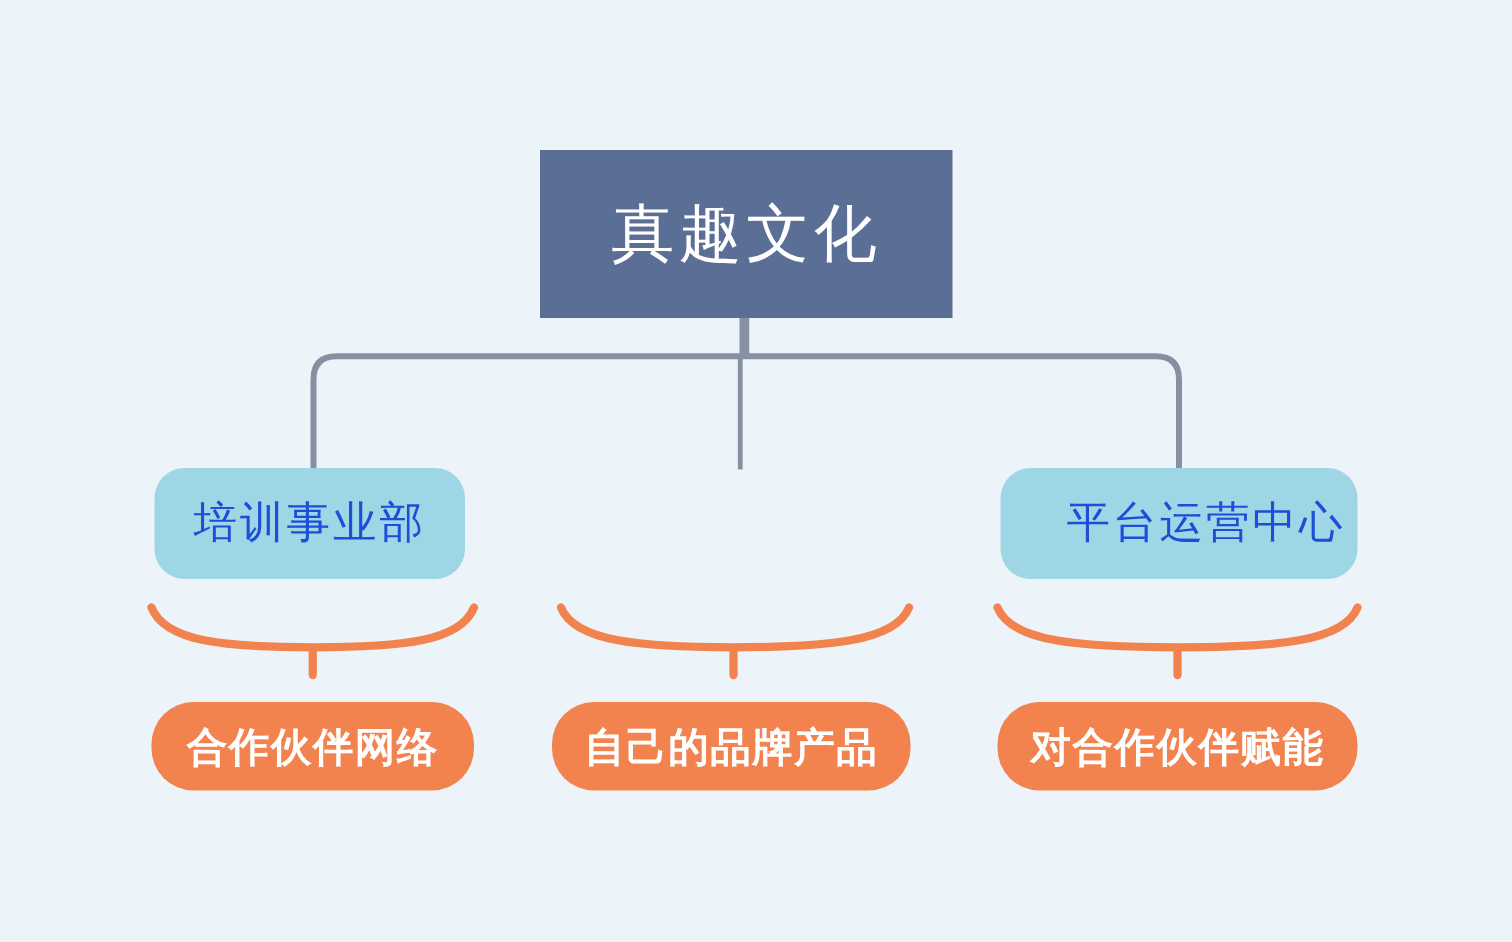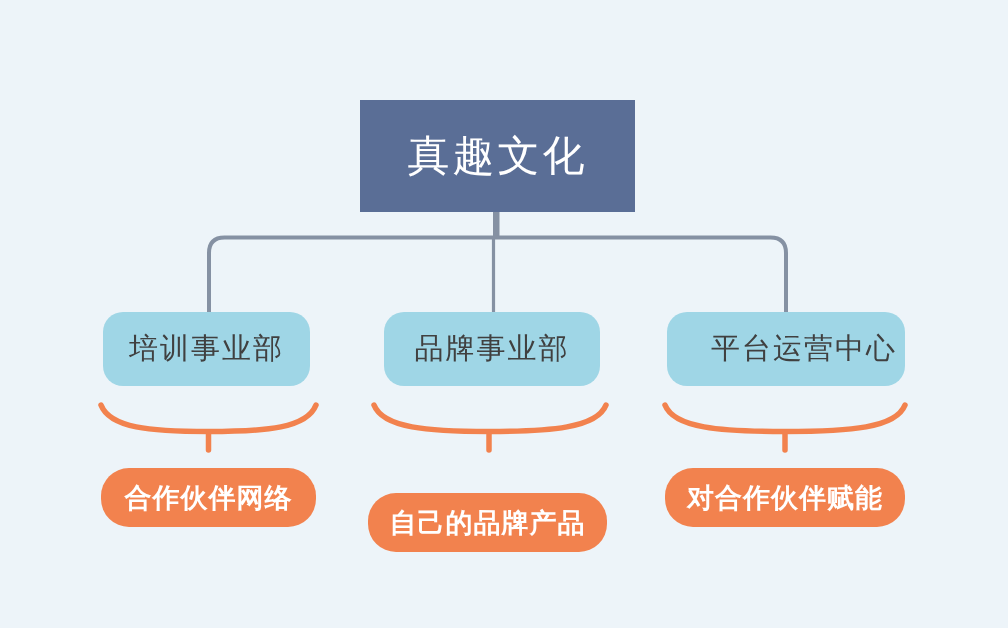--- a/index.html
+++ b/index.html
@@ -41,41 +41,41 @@
     background: #5a6e96;
     color: #ffffff;
     font-size: 42px;
     font-weight: 400;
     letter-spacing: 3px;
   }
   .dept-box {
     top: 312px;
     height: 74px;
     background: #9fd6e6;
-    color: #404040;
+    color: #1d4ed8;
     font-size: 29px;
     font-weight: 400;
     letter-spacing: 2px;
     border-radius: 20px;
   }
   .dept-1 { left: 103px; width: 207px; }
   .dept-2 { left: 384px; width: 216px; }
   .dept-3 { left: 667px; width: 238px; padding-left: 36px; }
   .out-box {
     top: 468px;
     height: 59px;
     background: #f2824e;
     color: #ffffff;
     font-size: 27px;
     font-weight: 700;
     letter-spacing: 1px;
     border-radius: 28px;
   }
   .out-1 { left: 101px; width: 215px; }
-  .out-2 { left: 368px; width: 239px; margin-top: 25px; }
+  .out-2 { left: 368px; width: 239px; }
   .out-3 { left: 665px; width: 240px; text-align: center; }
 </style>
 </head>
 <body>
 
 <div class="canvas">
 
   <svg class="lines" width="1008" height="628" viewBox="0 0 1008 628" xmlns="http://www.w3.org/2000/svg">
 
     <rect x="493" y="210" width="6.5" height="29" fill="#8591a3"></rect>
@@ -87,20 +87,19 @@
     <g stroke="#f2824e" stroke-width="5.5" fill="none" stroke-linecap="round">
       <path d="M101 405 C110 428 150 431.5 208.5 431.5 C267 431.5 307 428 316 405 M208.5 431.5 V450"></path>
       <path d="M374 405 C383 428 428 431.5 489 431.5 C550 431.5 597 428 606 405 M489 431.5 V450"></path>
       <path d="M665 405 C674 428 720 431.5 785 431.5 C850 431.5 896 428 905 405 M785 431.5 V450"></path>
     </g>
   </svg>
 
   <div class="node root-box">真趣文化</div>
 
   <div class="node dept-box dept-1">培训事业部</div>
-  <div class="node dept-box dept-2">品牌事业部</div>
   <div class="node dept-box dept-3">平台运营中心</div>
 
   <div class="node out-box out-1">合作伙伴网络</div>
   <div class="node out-box out-2">自己的品牌产品</div>
   <div class="node out-box out-3">对合作伙伴赋能</div>
 
 </div>
 
 </body></html>

